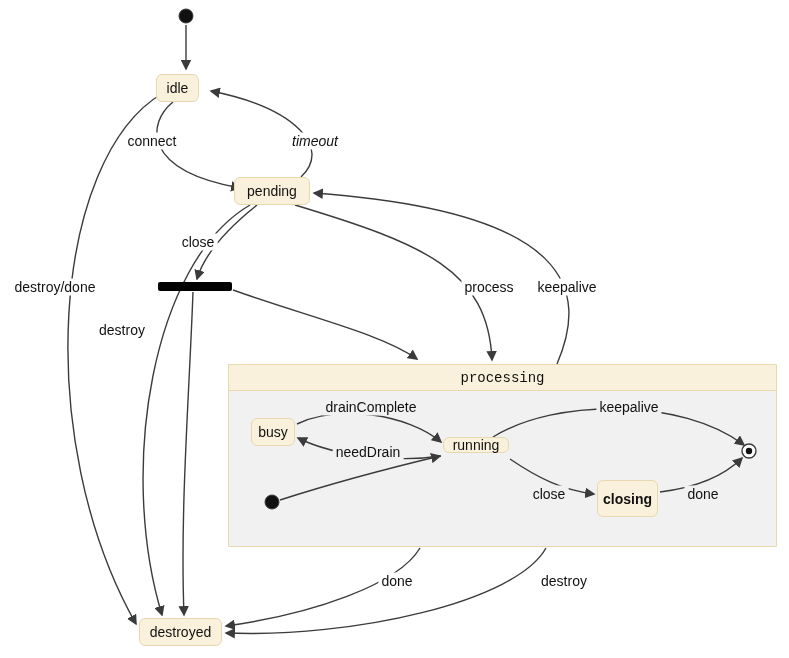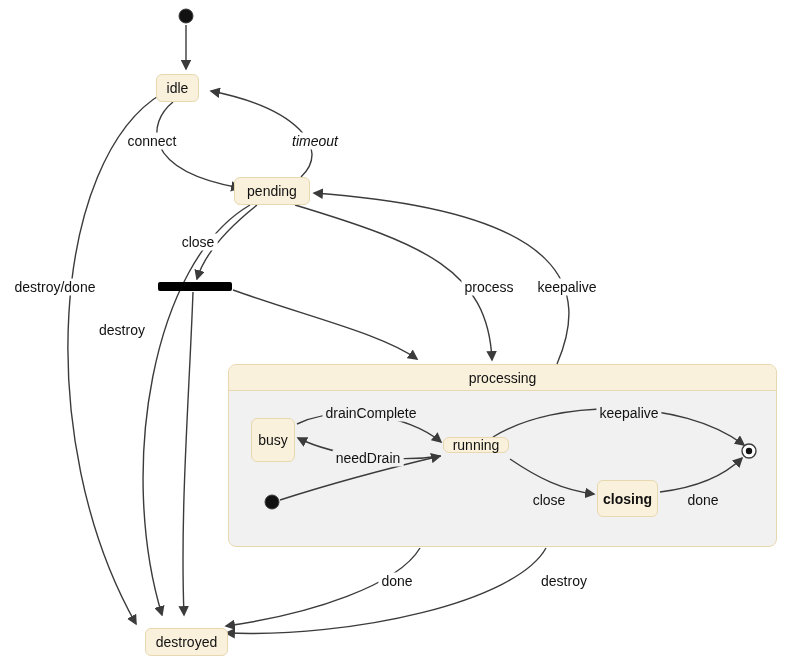--- a/index.html
+++ b/index.html
@@ -11,33 +11,33 @@
   .edge{fill:none;stroke:var(--edge,#3b3b3b);stroke-width:1.4px;}
   .arrowhead{fill:var(--edge,#3b3b3b);}
   .node-shape{stroke:var(--edge,#3b3b3b);}
   .state{
     position:absolute;z-index:2;display:flex;align-items:center;justify-content:center;
     background:var(--state-fill,#faf1dc);border:1px solid var(--state-border,#e7d8b0);
     border-radius:6px;font-size:14px;box-sizing:border-box;
   }
   .composite{
     position:absolute;z-index:0;box-sizing:border-box;
-    border:1px solid var(--state-border,#e7d8b0);border-radius:8px;
-    background:var(--composite-body,#f1f1f1);overflow:hidden;
+    border:1px solid var(--state-border,#e7d8b0);border-radius:1px;
+    background:var(--composite-body,#f1f1f1);overflow:hidden;font-family:Liberation Mono, monospace;
   }
   .composite-title{
     height:25px;background:var(--state-fill,#faf1dc);
     border-bottom:1px solid var(--state-border,#e7d8b0);
     display:flex;align-items:center;justify-content:center;font-size:14px;
   }
   .edge-label{
     position:absolute;z-index:2;transform:translate(-50%,-50%);
     font-size:14px;white-space:nowrap;background:#ffffff;padding:0 3px;line-height:17px;
   }
-  .edge-label.inner{background:var(--composite-body,#f1f1f1);margin-top:6px;}
+  .edge-label.inner{background:var(--composite-body,#f1f1f1);}
 </style>
 </head>
 <body>
 
 <div id="stage">
 
   <div class="composite" style="left:228px;top:364px;width:549px;height:183px;">
     <div class="composite-title">processing</div>
   </div>
 
@@ -70,24 +70,24 @@
 
     <circle cx="186" cy="16" r="7" fill="#111" class="node-shape"></circle>
     <rect x="158" y="282" width="74" height="9" rx="2" fill="#000"></rect>
     <circle cx="272" cy="502" r="7" fill="#111" class="node-shape"></circle>
     <circle cx="749" cy="451" r="7" fill="#ffffff" class="node-shape" stroke-width="1.4"></circle>
     <circle cx="749" cy="451" r="3.2" fill="#111"></circle>
   </svg>
 
   <div class="state" style="left:156px;top:74px;width:43px;height:28px;">idle</div>
   <div class="state" style="left:234px;top:177px;width:76px;height:28px;">pending</div>
-  <div class="state" style="left:251px;top:418px;width:44px;height:44px;">busy</div>
+  <div class="state" style="left:251px;top:418px;width:44px;height:28px;">busy</div>
   <div class="state" style="left:443px;top:437px;width:66px;height:16px;">running</div>
   <div class="state" style="left:597px;top:480px;width:61px;height:37px;font-weight:bold;">closing</div>
-  <div class="state" style="left:145px;top:618px;width:83px;height:28px;margin-top:10px;">destroyed</div>
+  <div class="state" style="left:139px;top:618px;width:83px;height:28px;">destroyed</div>
 
   <span class="edge-label" style="left:152px;top:141px;">connect</span>
   <span class="edge-label" style="left:315px;top:141px;font-style:italic;">timeout</span>
   <span class="edge-label" style="left:198px;top:242px;">close</span>
   <span class="edge-label" style="left:55px;top:287px;">destroy/done</span>
   <span class="edge-label" style="left:122px;top:330px;">destroy</span>
   <span class="edge-label" style="left:489px;top:287px;">process</span>
   <span class="edge-label" style="left:567px;top:287px;">keepalive</span>
   <span class="edge-label" style="left:397px;top:581px;">done</span>
   <span class="edge-label" style="left:564px;top:581px;">destroy</span>

